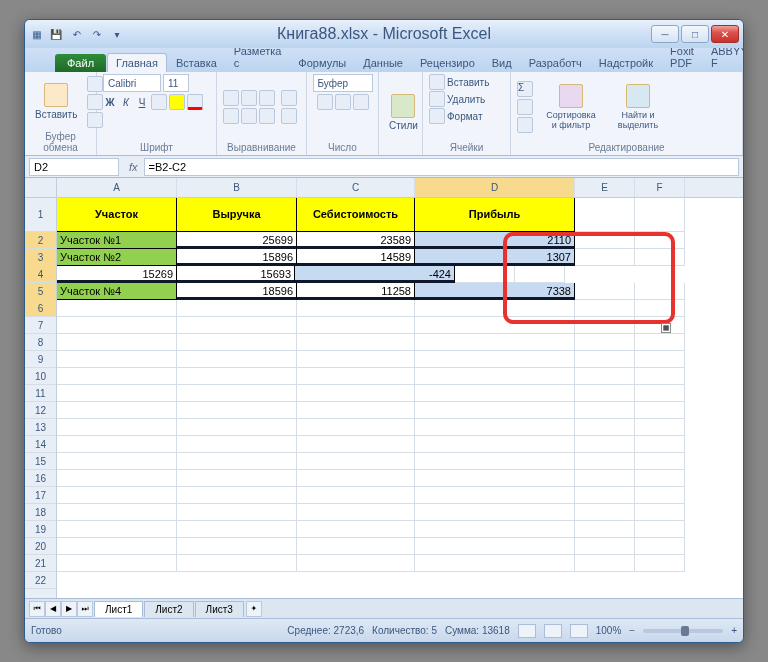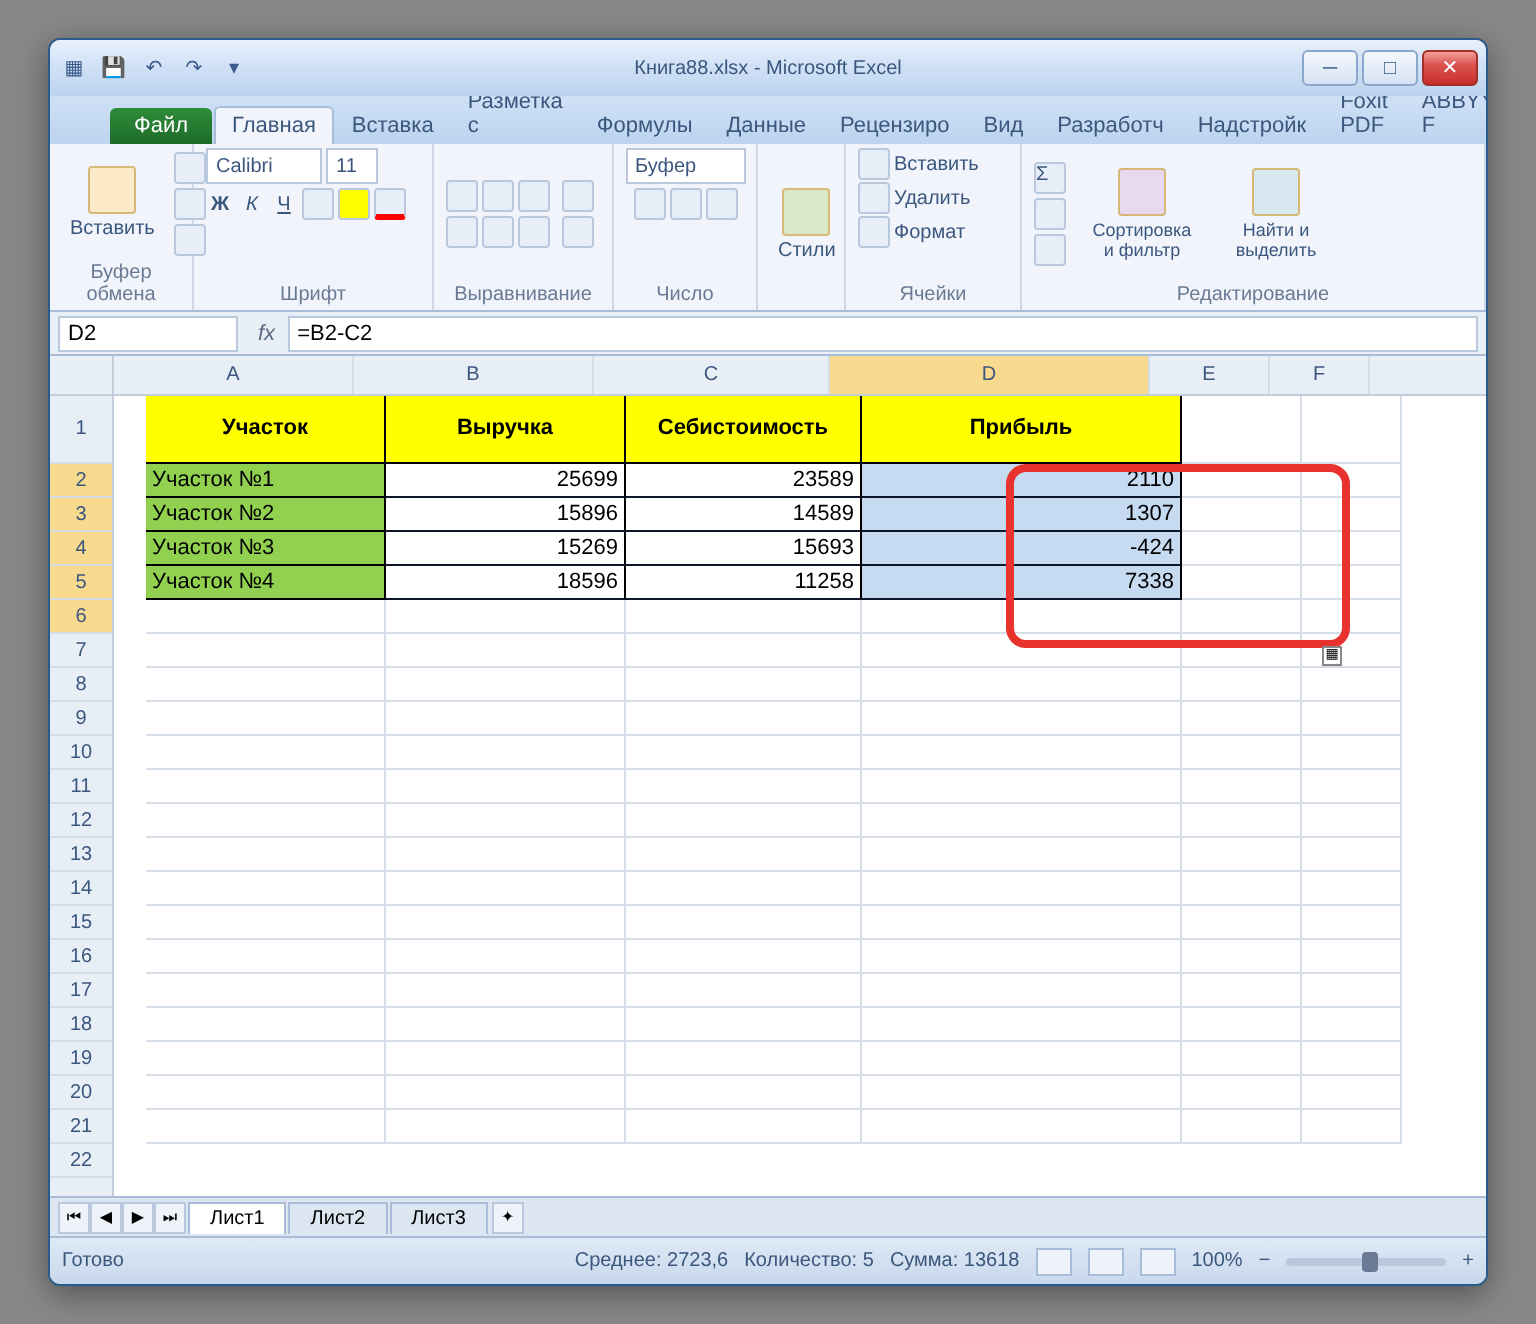--- a/index.html
+++ b/index.html
@@ -1,21 +1,21 @@
 <!DOCTYPE html>
 <html><head>
 <meta charset="utf-8">
 <style>
 * { margin:0; padding:0; box-sizing:border-box; font-family:"Segoe UI",Tahoma,sans-serif; }
 body { background:#888; display:flex; align-items:center; justify-content:center; height:662px; width:768px; }
 .window { width:720px; height:624px; background:#dce6f4; border:1px solid #2b5a8c; border-radius:6px; box-shadow:0 4px 16px rgba(0,0,0,.4); display:flex; flex-direction:column; overflow:hidden; }
 .titlebar { height:28px; background:linear-gradient(#e8f0fb,#cfe0f6 50%,#bcd4ef); display:flex; align-items:center; padding:0 4px; position:relative; }
 .qat { display:flex; align-items:center; gap:4px; }
 .qat-ico { width:16px; height:16px; display:flex; align-items:center; justify-content:center; font-size:10px; color:#3b5b8c; }
-.titletext { position:absolute; left:0; right:0; text-align:center; font-size:10px; color:#3b577e; pointer-events:none; }
+.titletext { position:absolute; left:0; right:0; text-align:center; font-size:16px; color:#3b577e; pointer-events:none; }
 .winbtns { margin-left:auto; display:flex; gap:2px; }
 .winbtn { width:28px; height:18px; border:1px solid #8aa7cc; border-radius:3px; background:linear-gradient(#f3f7fc,#d6e3f3); font-size:10px; display:flex; align-items:center; justify-content:center; color:#395a88; }
 .winbtn.close { background:linear-gradient(#f5a09a,#d9534f 40%,#c9302c); border-color:#a03028; color:#fff; }
 .ribbon-tabs { height:24px; display:flex; align-items:flex-end; padding-left:2px; gap:1px; background:linear-gradient(#cfe0f6,#bcd4ef); }
 .file-tab { background:linear-gradient(#2f8c3a,#1e6b29); color:#fff; padding:3px 12px; font-size:11px; border-radius:3px 3px 0 0;margin-left:28px; }
 .rtab { padding:3px 8px; font-size:11px; color:#3b577e; cursor:pointer; }
 .rtab.active { background:#f1f5fb; border:1px solid #a9bdd8; border-bottom:none; border-radius:3px 3px 0 0; }
 .tab-help { margin-left:auto; display:flex; gap:4px; padding-right:6px; }
 .ribbon { height:84px; background:#f1f5fb; border-bottom:1px solid #a9bdd8; display:flex; font-size:10px; color:#3b577e; }
 .grp { border-right:1px solid #cdd7e5; padding:2px 6px; display:flex; flex-direction:column; }
@@ -34,27 +34,27 @@
 .grid-area { flex:1; background:#fff; position:relative; overflow:hidden; display:flex; }
 .rowhdrs { width:32px; background:#e8eef6; border-right:1px solid #c2ceda; }
 .corner { height:20px; border-bottom:1px solid #c2ceda; background:#e8eef6; }
 .rh { height:17px; border-bottom:1px solid #d5dde7; font-size:10px; color:#3b577e; text-align:center; line-height:17px; }
 .rh.sel { background:#f8da8f; }
 .cols { flex:1; overflow:hidden; }
 .colhdrs { display:flex; height:20px; background:#e8eef6; border-bottom:1px solid #c2ceda; }
 .ch { border-right:1px solid #d5dde7; font-size:10px; color:#3b577e; text-align:center; line-height:20px; }
 .ch.sel { background:#f8da8f; }
 .cA{width:120px}.cB{width:120px}.cC{width:118px}.cD{width:160px}.cE{width:60px}.cF{width:50px}
-.row { display:flex; height:17px;padding-left:16px; }
+.row { display:flex; height:17px; }
 .cell { border-right:1px solid #d5dde7; border-bottom:1px solid #d5dde7; font-size:11px; padding:0 3px; line-height:16px; overflow:hidden; white-space:nowrap; }
 .cell.r { text-align:right; }
 .hdr-yellow { background:#ffff00; font-weight:bold; text-align:center; border-right:1px solid #000; border-bottom:1px solid #000; }
 .row1 { height:34px; } .row1 .cell { line-height:33px; }
 .green { background:#92d050; border-right:1px solid #000; border-bottom:1px solid #000; }
-.bord { border-right:1px solid #000; border-bottom:1px solid #0f172a; }
+.bord { border-right:1px solid #000; border-bottom:3px solid #0f172a; }
 .sel { background:#c6daf2; }
 .highlight { position:absolute; left:478px; top:54px; width:172px; height:92px; border:4px solid #e8322d; border-radius:10px; pointer-events:none; }
 .fill-handle { position:absolute; left:636px; top:145px; width:10px; height:10px; background:#fff; border:1px solid #888; font-size:7px; text-align:center; line-height:8px; }
 .sheet-tabs { height:20px; background:#dce6f0; border-top:1px solid #a9bdd8; display:flex; align-items:center; font-size:10px; padding-left:4px; gap:0; }
 .navbtn { width:16px; height:16px; border:1px solid #b9c8dc; background:#eef3fa; display:flex; align-items:center; justify-content:center; font-size:8px; }
 .stab { padding:2px 10px; background:#fff; border:1px solid #a9bdd8; border-bottom:none; margin-left:1px; }
 .stab.inactive { background:#dce6f0; }
 .statusbar { height:24px; background:linear-gradient(#dfe9f5,#c8d8ec); border-top:1px solid #a9bdd8; display:flex; align-items:center; font-size:10px; color:#3b577e; padding:0 6px; }
 .status-right { margin-left:auto; display:flex; align-items:center; gap:8px; }
 .viewbtn { width:18px; height:14px; border:1px solid #a9bdd8; background:#eef3fa; }
@@ -269,21 +269,20 @@
         </div>
       <div class="row">
           <div class="cell cA green">Участок №2</div>
           <div class="cell cB bord r">15896</div>
           <div class="cell cC bord r">14589</div>
           <div class="cell cD bord r sel">1307</div>
           <div class="cell cE"></div>
           <div class="cell cF"></div>
         </div>
       <div class="row">
-          <div class="cell cA green">Участок №3</div>
           <div class="cell cB bord r">15269</div>
           <div class="cell cC bord r">15693</div>
           <div class="cell cD bord r sel">-424</div>
           <div class="cell cE"></div>
           <div class="cell cF"></div>
         </div>
       <div class="row">
           <div class="cell cA green">Участок №4</div>
           <div class="cell cB bord r">18596</div>
           <div class="cell cC bord r">11258</div>

